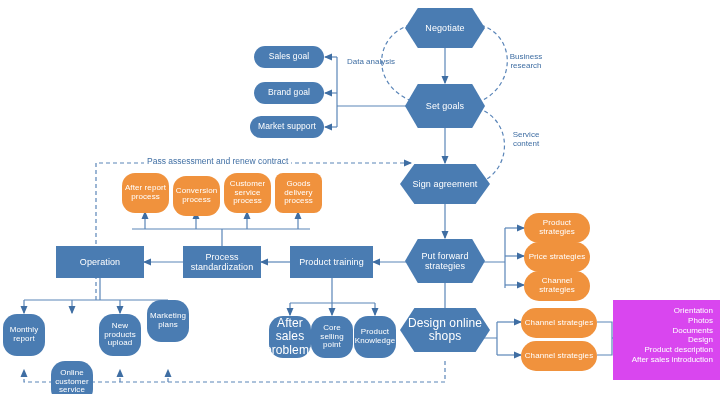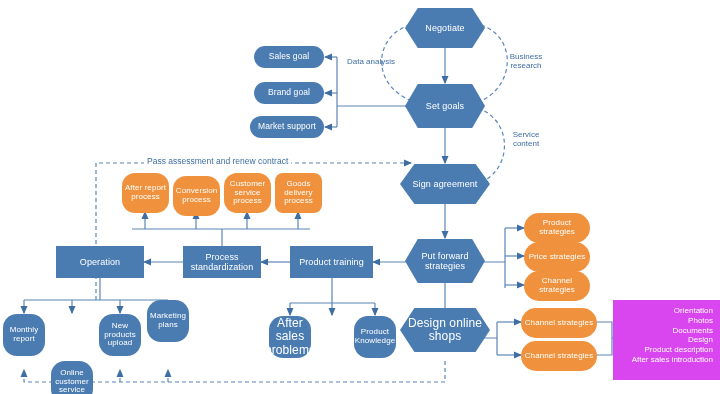--- a/index.html
+++ b/index.html
@@ -174,20 +174,23 @@
   <div class="node round-blue" style="left:99px;top:314px;width:42px;height:42px;font-size:8px;">
     <span>New products upload</span>
   </div>
   <div class="node round-blue" style="left:147px;top:300px;width:42px;height:42px;font-size:8px;">
     <span>Marketing plans</span>
   </div>
 
   <div class="node round-blue" style="left:269px;top:316px;width:42px;height:42px;font-size:12px;">
     <span>After sales problems</span>
   </div>
+  <div class="node round-blue" style="left:311px;top:316px;width:42px;height:42px;font-size:8px;">
+    <span>Core selling point</span>
+  </div>
   <div class="node round-blue" style="left:354px;top:316px;width:42px;height:42px;font-size:8px;">
     <span>Product Knowledge</span>
   </div>
 
   <div class="node pill-orange" style="left:524px;top:213px;width:66px;height:30px;font-size:8px;">
     <span>Product strategies</span>
   </div>
   <div class="node pill-orange" style="left:524px;top:242px;width:66px;height:30px;font-size:8px;">
     <span>Price strategies</span>
   </div>

